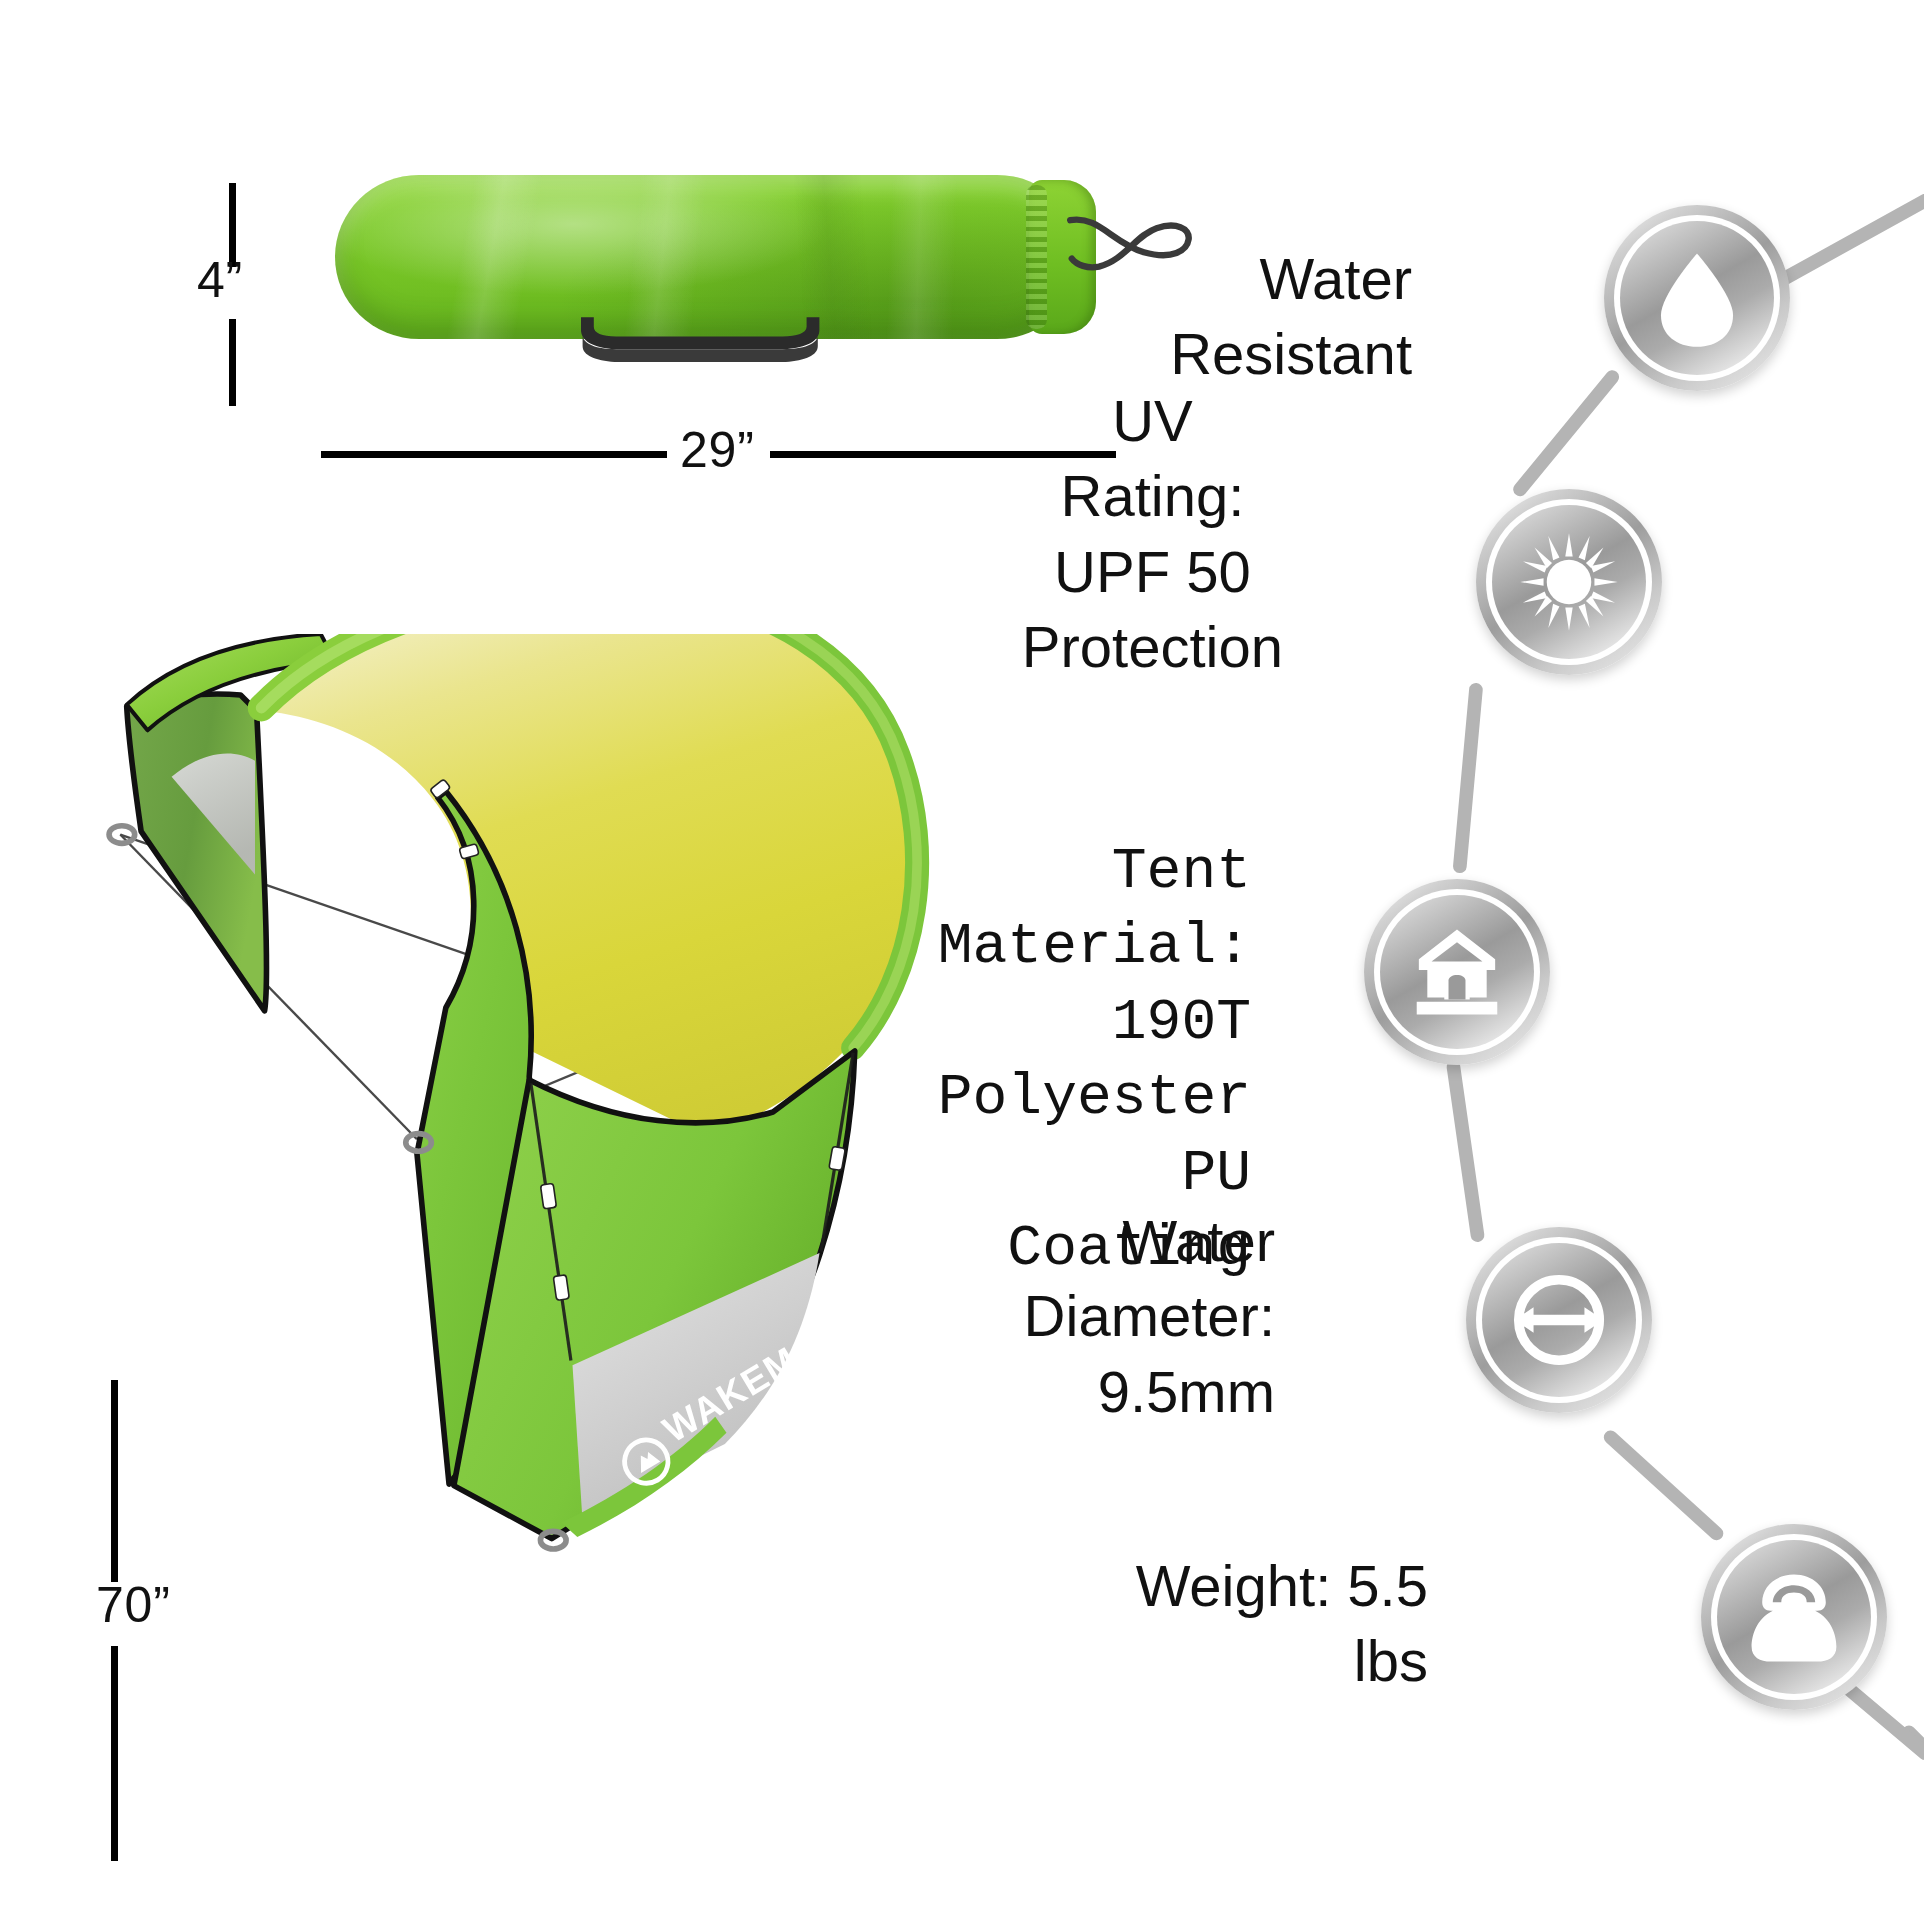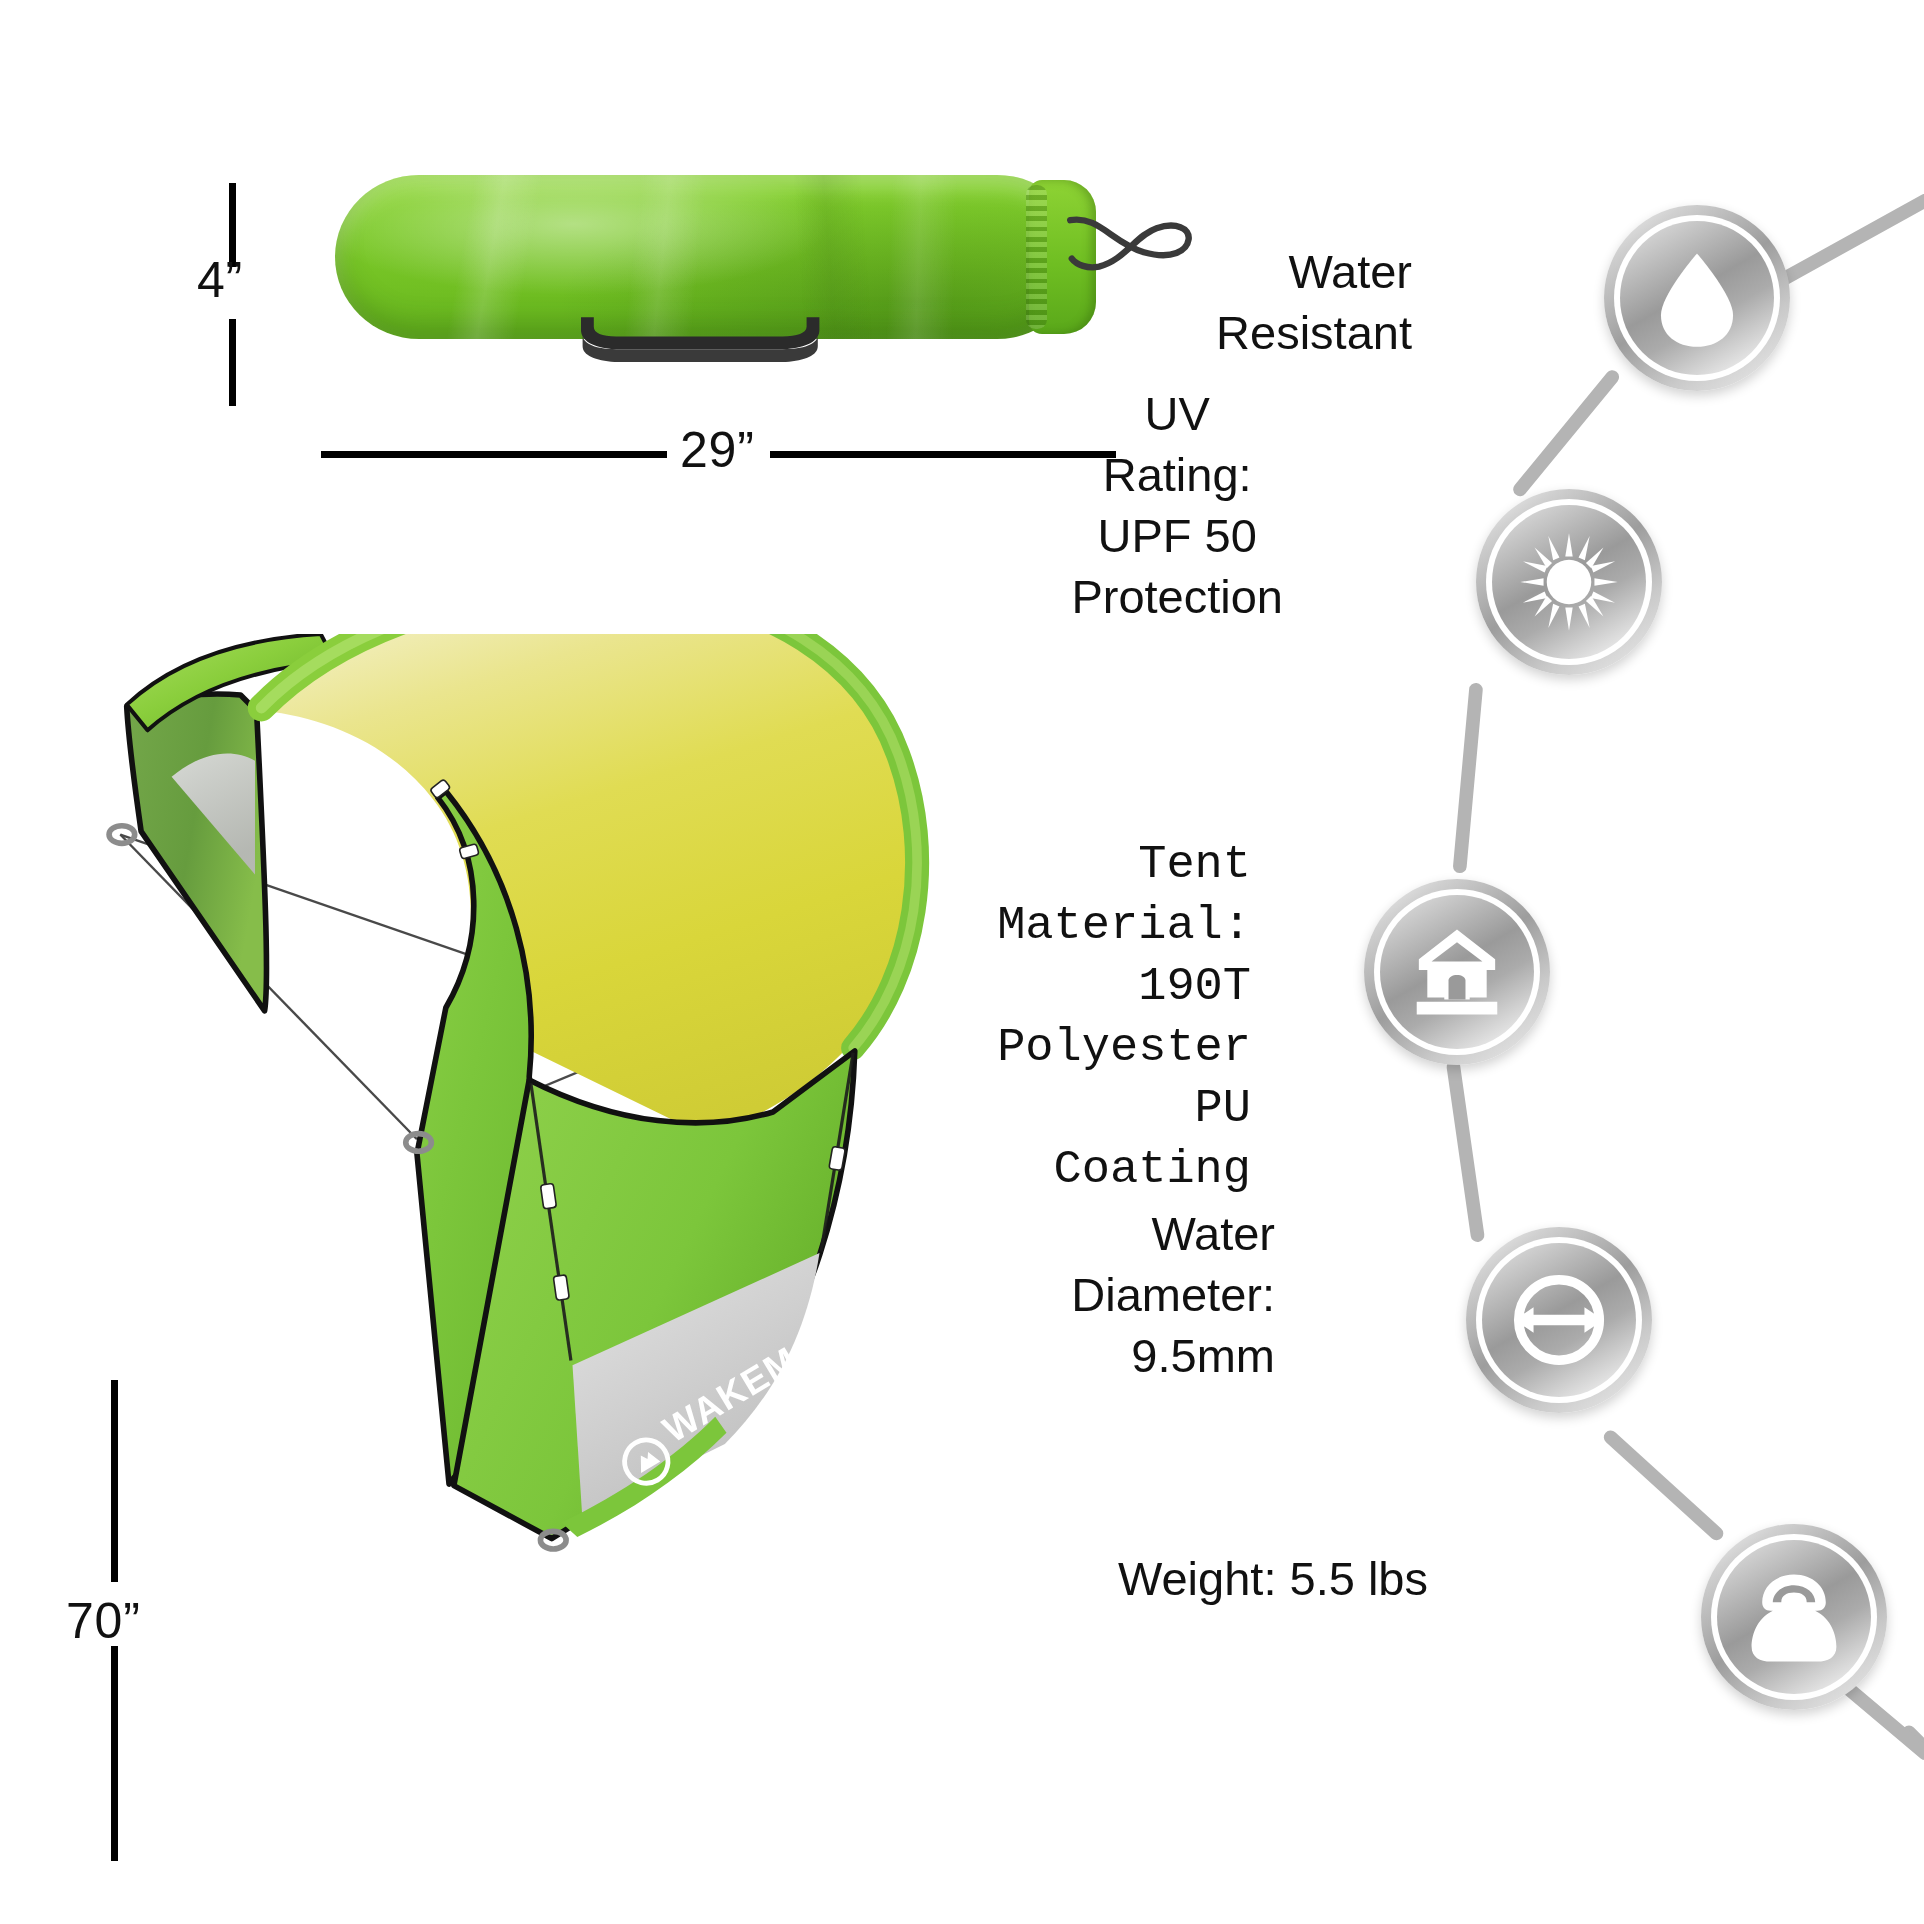--- a/index.html
+++ b/index.html
@@ -64,21 +64,21 @@
   #dim-w-line-right{ position:absolute; left:770px; top:451px; width:346px; height:7.2px; }
   #dim-w-label{ position:absolute; left:680px; top:425px; }
 
   
   #tent-group{ position:absolute; left:0px; top:634px; width:1299px; height:1251px; }
   #tent-svg{ position:absolute; left:0; top:0; }
 
   
   #dim-70-top{ position:absolute; left:111px; top:746px; width:7.2px; height:202px; }
   #dim-70-bot{ position:absolute; left:111px; top:1012px; width:7.2px; height:215px; }
-  #dim-70-label{ position:absolute; left:66px; top:946px;margin-top:16px; }
+  #dim-70-label{ position:absolute; left:96px; top:946px; }
 
   
   #features{ position:absolute; left:1107px; top:0; width:818px; height:1925px; }
   #chain-svg{ position:absolute; left:0; top:0; }
 
   .badge{ position:absolute; width:186px; height:186px; }
   .badge .ring-outer{
     position:absolute; inset:0; border-radius:50%;
     background:linear-gradient(145deg,#fbfbfb 0%,#d0d0d0 18%,#9d9d9d 48%,#c9c9c9 72%,#efefef 100%);
     box-shadow:0 4.8px 11.2px rgba(0,0,0,.18);
@@ -90,21 +90,21 @@
   .badge .disc{
     position:absolute; inset:16px; border-radius:50%;
     background:linear-gradient(150deg,#f2f2f2 0%,#cfcfcf 14%,#9a9a9a 46%,#ababab 62%,#e6e6e6 88%,#f7f7f7 100%);
     display:flex; align-items:center; justify-content:center;
   }
   .badge .glyph{ width:106px; height:106px; display:block; }
 
   .feat-label{
     position:absolute; text-align:right; white-space:pre-line;
     font-family:"Liberation Sans", sans-serif;
-    font-size:47px; line-height:1.30; color:#111; font-weight:400;
+    font-size:58px; line-height:1.30; color:#111; font-weight:400;
   }
 </style>
 </head>
 <body>
 
 <div id="page">
 
   <div id="bag-group">
 
     <div id="bag-body"></div>

